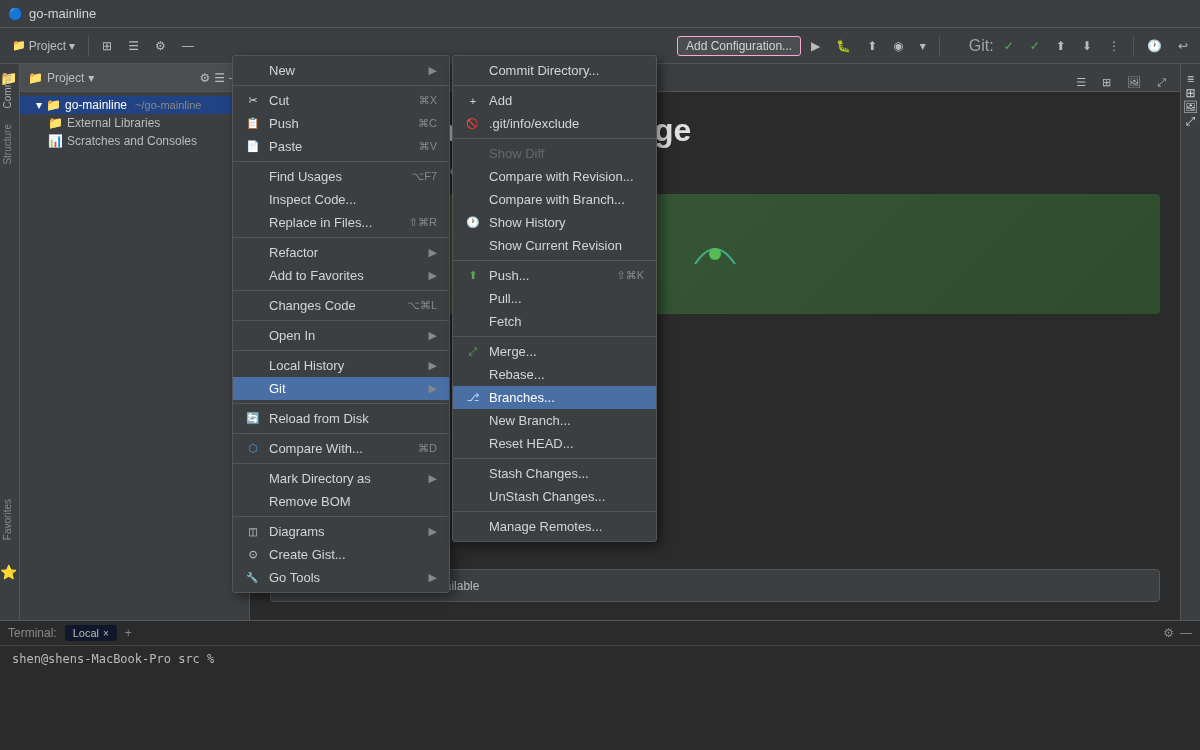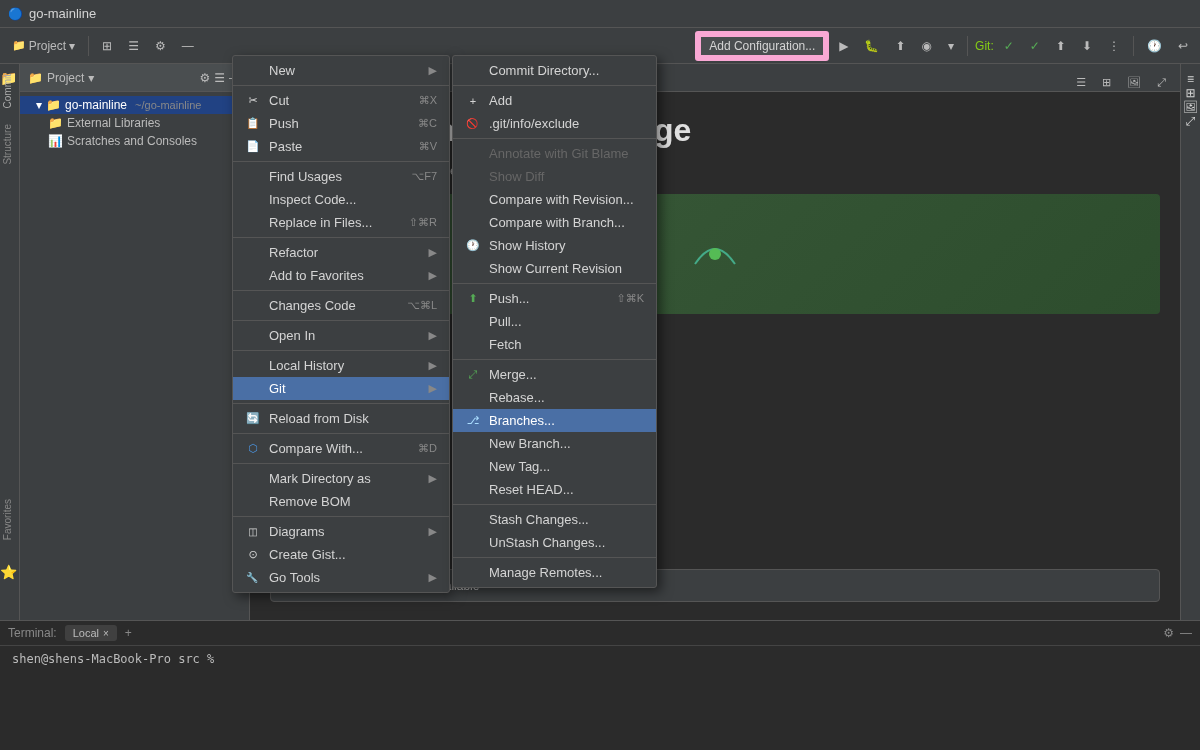--- a/index.html
+++ b/index.html
@@ -44,21 +44,21 @@
       background: none;
       border: none;
       display: flex;
       align-items: center;
       gap: 3px;
     }
     .toolbar-sep { width: 1px; height: 20px; background: #555; margin: 0 3px; }
     .toolbar-right { margin-left: auto; display: flex; align-items: center; gap: 4px; }
     .run-config-btn {
       background: #4a4e50;
-      border: 6px solid #f9a8d4;
+      border: 1px solid #f9a8d4;
       border-radius: 3px;
       padding: 2px 8px;
       color: #d4d4d4;
       font-size: 12px;
       cursor: pointer;
     }
     .sidebar-icon {
       width: 16px;
       height: 16px;
       cursor: pointer;
@@ -176,21 +176,21 @@
     .terminal-header {
       display: flex;
       align-items: center;
       padding: 4px 8px;
       gap: 8px;
       font-size: 12px;
       color: #888;
       border-bottom: 1px solid #444;
     }
     .terminal-tab {
-      background: #404040;
+      background: #0f172a;
       padding: 2px 8px;
       border-radius: 3px;
       font-size: 11px;
       color: #bbb;
       cursor: pointer;
       display: flex;
       align-items: center;
       gap: 4px;
     }
     .terminal-content {
@@ -300,21 +300,21 @@
   <button class="toolbar-btn">⚙</button>
   <button class="toolbar-btn">—</button>
   <div class="toolbar-right">
     <button class="run-config-btn">Add Configuration...</button>
     <button class="toolbar-btn">▶</button>
     <button class="toolbar-btn">🐛</button>
     <button class="toolbar-btn">⬆</button>
     <button class="toolbar-btn">◉</button>
     <button class="toolbar-btn">▾</button>
     <div class="toolbar-sep"></div>
-    <span style="font-size:12px; color:#84cc16;">Git:</span>
+    <span style="font-size:16px; color:#a3a3a3;margin-left:22px;">Git:</span>
     <button class="toolbar-btn" style="color:#5a5;">✓</button>
     <button class="toolbar-btn" style="color:#5a5;">✓</button>
     <button class="toolbar-btn">⬆</button>
     <button class="toolbar-btn">⬇</button>
     <button class="toolbar-btn">⋮</button>
     <div class="toolbar-sep"></div>
     <button class="toolbar-btn">🕐</button>
     <button class="toolbar-btn">↩</button>
   </div>
 </div>
@@ -559,24 +559,20 @@
     <span class="icon-area">+</span>
     <span>Add</span>
   </div>
 
   <div class="menu-item">
     <span class="icon-area" style="font-size:10px;">🚫</span>
     <span>.git/info/exclude</span>
   </div>
   <div class="menu-sep"></div>
 
-  <div class="menu-item disabled">
-    <span class="icon-area"></span>
-    <span>Annotate with Git Blame</span>
-  </div>
 
   <div class="menu-item disabled">
     <span class="icon-area"></span>
     <span>Show Diff</span>
   </div>
 
   <div class="menu-item">
     <span class="icon-area"></span>
     <span>Compare with Revision...</span>
   </div>
@@ -628,24 +624,20 @@
   <div class="menu-item highlighted">
     <span class="icon-area" style="color:#adf;">⎇</span>
     <span>Branches...</span>
   </div>
 
   <div class="menu-item">
     <span class="icon-area"></span>
     <span>New Branch...</span>
   </div>
 
-  <div class="menu-item">
-    <span class="icon-area"></span>
-    <span>New Tag...</span>
-  </div>
 
   <div class="menu-item">
     <span class="icon-area"></span>
     <span>Reset HEAD...</span>
   </div>
   <div class="menu-sep"></div>
 
   <div class="menu-item">
     <span class="icon-area"></span>
     <span>Stash Changes...</span>

